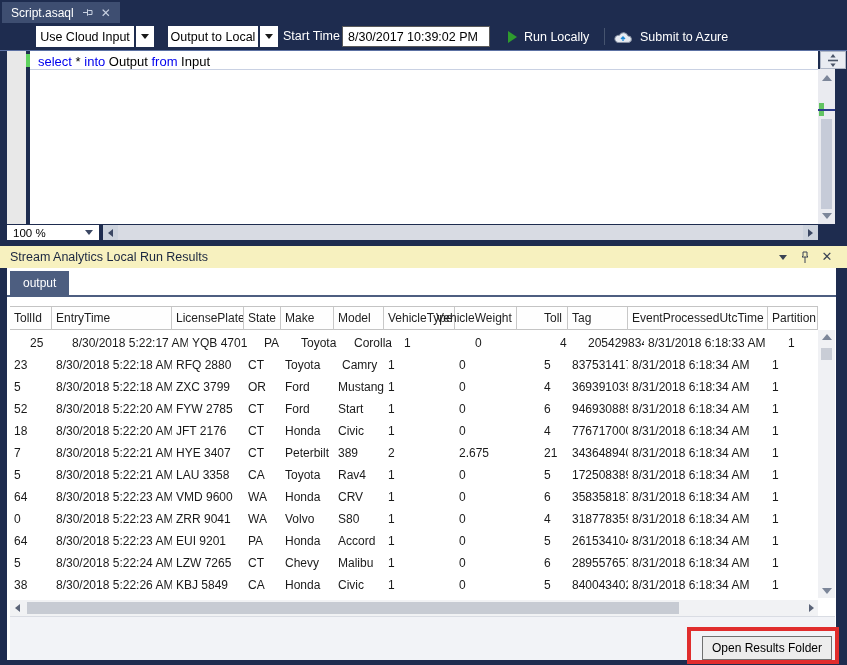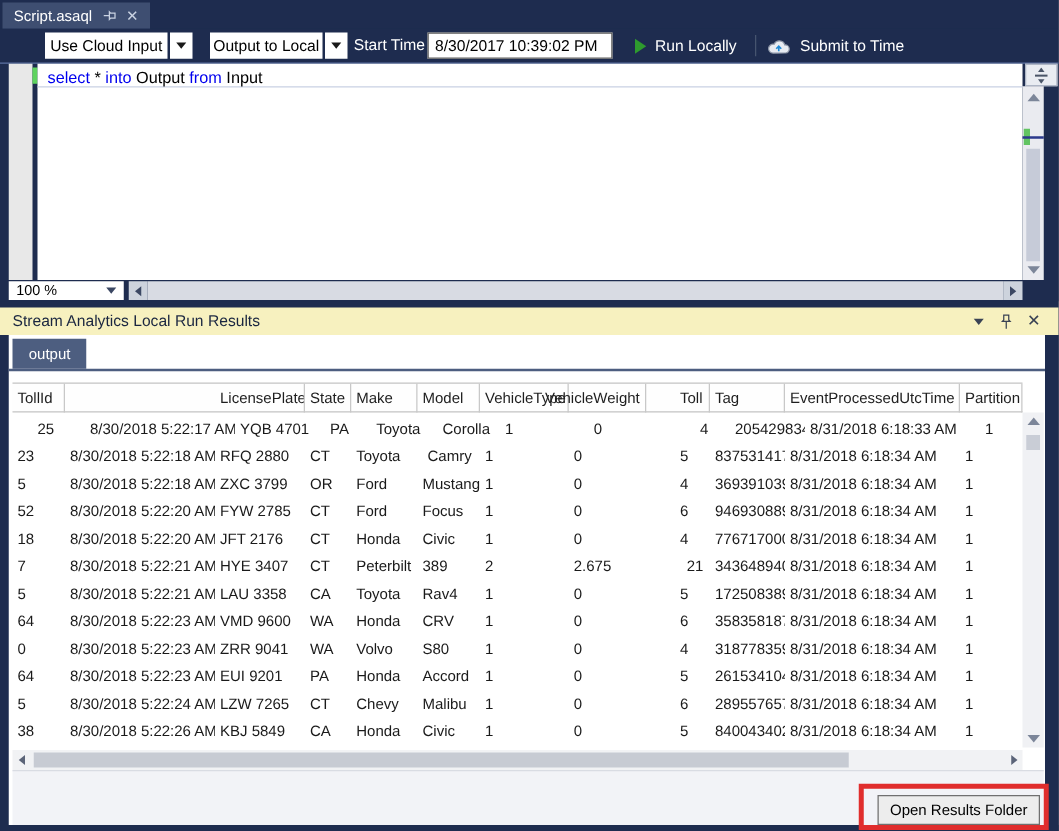--- a/index.html
+++ b/index.html
@@ -123,21 +123,21 @@
     <div class="tb-btn" style="left:508px;">
       <span class="play"></span>
       <span>Run Locally</span>
     </div>
     <div class="tb-sep" style="left:604px;"></div>
     <div class="tb-btn" style="left:614px;">
       <svg width="19" height="14" viewBox="0 0 19 14">
         <path d="M4.5 12.5 a3.6 3.6 0 1 1 .8-7.1 A4.6 4.6 0 0 1 13.9 6 a3.2 3.2 0 0 1 .6 6.4 z" fill="#E7EBF2" stroke="#8A93A5" stroke-width="1"></path>
         <path d="M7 9 l2-2 2 2 M9 7 v4" stroke="#1E88D4" stroke-width="1.3" fill="none"></path>
       </svg>
-      <span>Submit to Time</span>
+      <span>Submit to Azure</span>
     </div>
   </div>
 
   <div class="editor">
     <div class="ed-margin"></div>
     <div class="ed-change"></div>
     <div class="ed-body">
       <div class="caret-line"></div>
       <div class="code"><span class="kw">select</span><span> * </span><span class="kw">into</span><span> Output </span><span class="kw">from</span><span> Input</span></div>
     </div>
@@ -190,20 +190,21 @@
   <div class="panel-body">
     <div class="panel-inner">
       <div class="output-tab">
         <span>output</span>
       </div>
       <div class="tab-underline"></div>
 
       <div class="grid">
         <div class="ghead" id="grid-head">
             <div class="hcell" style="left: 0px; width: 42px;">TollId</div>
+            <div class="hcell" style="left: 42px; width: 120px;">EntryTime</div>
             <div class="hcell" style="left: 162px; width: 72px;">LicensePlate</div>
             <div class="hcell" style="left: 234px; width: 37px;">State</div>
             <div class="hcell" style="left: 271px; width: 53px;">Make</div>
             <div class="hcell" style="left: 324px; width: 50px;">Model</div>
             <div class="hcell" style="left: 374px; width: 71px;">VehicleType</div>
             <div class="hcell" style="left: 422px; width: 85px;">VehicleWeight</div>
             <div class="hcell" style="left: 530px; width: 28px;">Toll</div>
             <div class="hcell" style="left: 558px; width: 60px;">Tag</div>
             <div class="hcell" style="left: 618px; width: 140px;">EventProcessedUtcTime</div>
             <div class="hcell" style="left: 758px; width: 50px;">Partition</div>
@@ -250,21 +251,21 @@
               <div class="gcell" style="left: 558px; width: 60px;">369391039</div>
               <div class="gcell" style="left: 618px; width: 140px;">8/31/2018 6:18:34 AM</div>
               <div class="gcell" style="left: 758px; width: 50px;">1</div>
             </div>
             <div class="grow" style="top: 68px;">
               <div class="gcell" style="left: 0px; width: 42px;">52</div>
               <div class="gcell" style="left: 42px; width: 120px;">8/30/2018 5:22:20 AM</div>
               <div class="gcell" style="left: 162px; width: 72px;">FYW 2785</div>
               <div class="gcell" style="left: 234px; width: 37px;">CT</div>
               <div class="gcell" style="left: 271px; width: 53px;">Ford</div>
-              <div class="gcell" style="left: 324px; width: 50px;">Focus</div>
+              <div class="gcell" style="left: 324px; width: 50px;">Start</div>
               <div class="gcell" style="left: 374px; width: 71px;">1</div>
               <div class="gcell" style="left: 445px; width: 85px;">0</div>
               <div class="gcell" style="left: 530px; width: 28px;">6</div>
               <div class="gcell" style="left: 558px; width: 60px;">946930889</div>
               <div class="gcell" style="left: 618px; width: 140px;">8/31/2018 6:18:34 AM</div>
               <div class="gcell" style="left: 758px; width: 50px;">1</div>
             </div>
             <div class="grow" style="top: 90px;">
               <div class="gcell" style="left: 0px; width: 42px;">18</div>
               <div class="gcell" style="left: 42px; width: 120px;">8/30/2018 5:22:20 AM</div>
@@ -281,21 +282,21 @@
             </div>
             <div class="grow" style="top: 112px;">
               <div class="gcell" style="left: 0px; width: 42px;">7</div>
               <div class="gcell" style="left: 42px; width: 120px;">8/30/2018 5:22:21 AM</div>
               <div class="gcell" style="left: 162px; width: 72px;">HYE 3407</div>
               <div class="gcell" style="left: 234px; width: 37px;">CT</div>
               <div class="gcell" style="left: 271px; width: 53px;">Peterbilt</div>
               <div class="gcell" style="left: 324px; width: 50px;">389</div>
               <div class="gcell" style="left: 374px; width: 71px;">2</div>
               <div class="gcell" style="left: 445px; width: 85px;">2.675</div>
-              <div class="gcell" style="left: 530px; width: 28px; text-align: center;">21</div>
+              <div class="gcell" style="left: 530px; width: 28px;">21</div>
               <div class="gcell" style="left: 558px; width: 60px;">343648940</div>
               <div class="gcell" style="left: 618px; width: 140px;">8/31/2018 6:18:34 AM</div>
               <div class="gcell" style="left: 758px; width: 50px;">1</div>
             </div>
             <div class="grow" style="top: 134px;">
               <div class="gcell" style="left: 0px; width: 42px;">5</div>
               <div class="gcell" style="left: 42px; width: 120px;">8/30/2018 5:22:21 AM</div>
               <div class="gcell" style="left: 162px; width: 72px;">LAU 3358</div>
               <div class="gcell" style="left: 234px; width: 37px;">CA</div>
               <div class="gcell" style="left: 271px; width: 53px;">Toyota</div>

